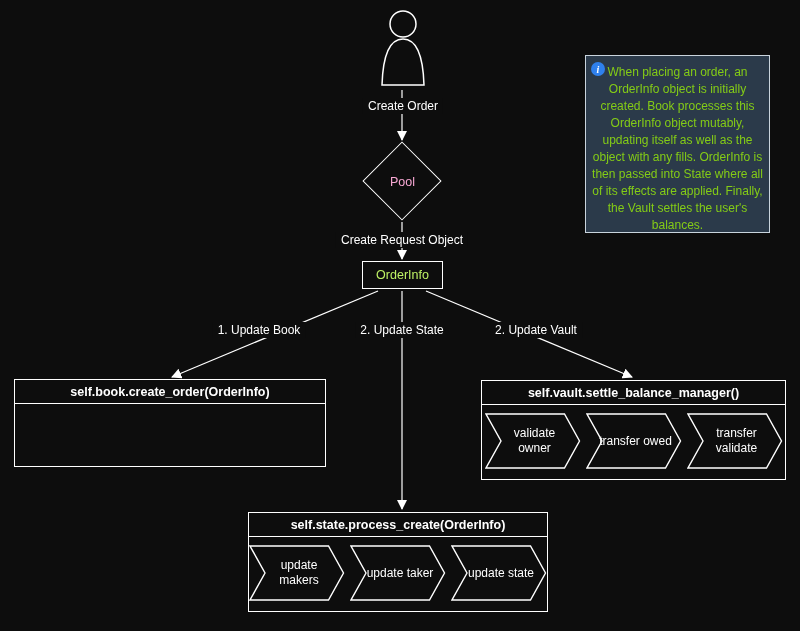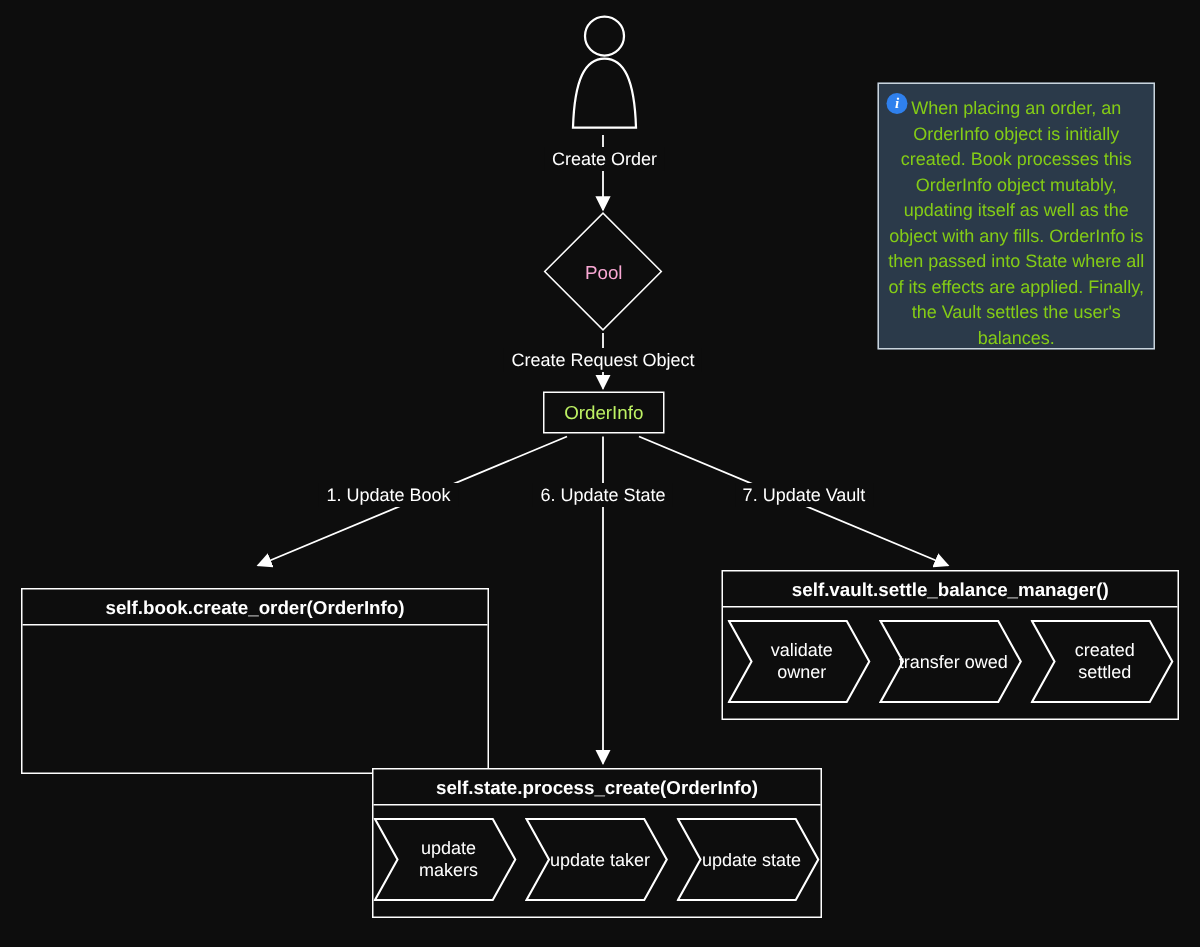--- a/index.html
+++ b/index.html
@@ -68,21 +68,21 @@
     align-items: center;
     justify-content: center;
     z-index: 2;
   }
 
   .group {
     border: 1.5px solid #ffffff;
     background: #0d0d0d;
     z-index: 2;
   }
-  #group-book  { left: 14px;  top: 392px; width: 312px; height: 124px; }
+  #group-book  { left: 14px;  top: 379px; width: 312px; height: 88px; }
   #group-vault { left: 481px; top: 380px; width: 305px; height: 100px; }
   #group-state { left: 248px; top: 512px; width: 300px; height: 100px; }
   .group-title {
     color: #ffffff;
     font-weight: bold;
     font-size: 12.5px;
     text-align: center;
     padding: 5px 4px 4px 4px;
     border-bottom: 1.5px solid #ffffff;
   }
@@ -165,22 +165,22 @@
   <div class="actor">
     <svg width="52" height="80" viewBox="0 0 52 80">
       <circle cx="26" cy="16" r="13" fill="#0d0d0d" stroke="#ffffff" stroke-width="1.5"></circle>
       <path d="M26,31 C13,31 6,45 5,77 L47,77 C46,45 39,31 26,31 Z" fill="#0d0d0d" stroke="#ffffff" stroke-width="1.5"></path>
     </svg>
   </div>
 
   <div class="edge-label" style="left:403px; top:98px;">Create Order</div>
   <div class="edge-label" style="left:402px; top:232px;">Create Request Object</div>
   <div class="edge-label" style="left:259px; top:322px;">1. Update Book</div>
-  <div class="edge-label" style="left:402px; top:322px;">6. Update State</div>
-  <div class="edge-label" style="left:536px; top:322px;">7. Update Vault</div>
+  <div class="edge-label" style="left:402px; top:322px;">2. Update State</div>
+  <div class="edge-label" style="left:536px; top:322px;">2. Update Vault</div>
 
   <div class="diamond-wrap">
     <div class="diamond"></div>
     <div class="diamond-label">Pool</div>
   </div>
 
   <div class="node rect-node">OrderInfo</div>
 
   <div class="group" id="group-book">
     <div class="group-title">self.book.create_order(OrderInfo)</div>
@@ -198,21 +198,21 @@
       <div class="chevron">
         <svg width="96" height="56" viewBox="0 0 96 56">
             <polygon points="1,1 79.5,1 94.5,28 79.5,55 1,55 16,28" fill="#0d0d0d" stroke="#ffffff" stroke-width="1.4"></polygon>
           </svg>
         <div class="chev-label">transfer owed</div>
       </div>
       <div class="chevron">
         <svg width="96" height="56" viewBox="0 0 96 56">
             <polygon points="1,1 79.5,1 94.5,28 79.5,55 1,55 16,28" fill="#0d0d0d" stroke="#ffffff" stroke-width="1.4"></polygon>
           </svg>
-        <div class="chev-label">created settled</div>
+        <div class="chev-label">transfer validate</div>
       </div>
     </div>
   </div>
 
   <div class="group" id="group-state">
     <div class="group-title">self.state.process_create(OrderInfo)</div>
     <div class="group-body">
       <div class="chevron">
         <svg width="96" height="56" viewBox="0 0 96 56">
             <polygon points="1,1 79.5,1 94.5,28 79.5,55 1,55 16,28" fill="#0d0d0d" stroke="#ffffff" stroke-width="1.4"></polygon>

